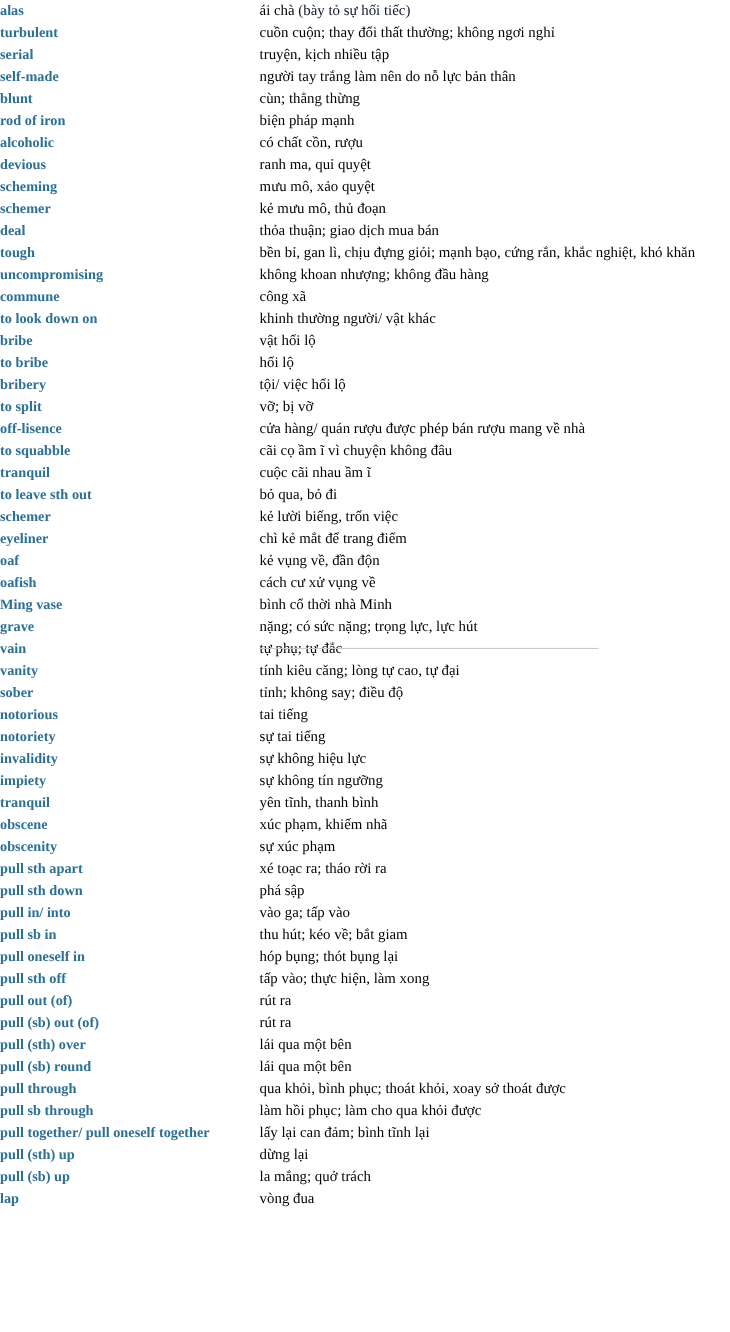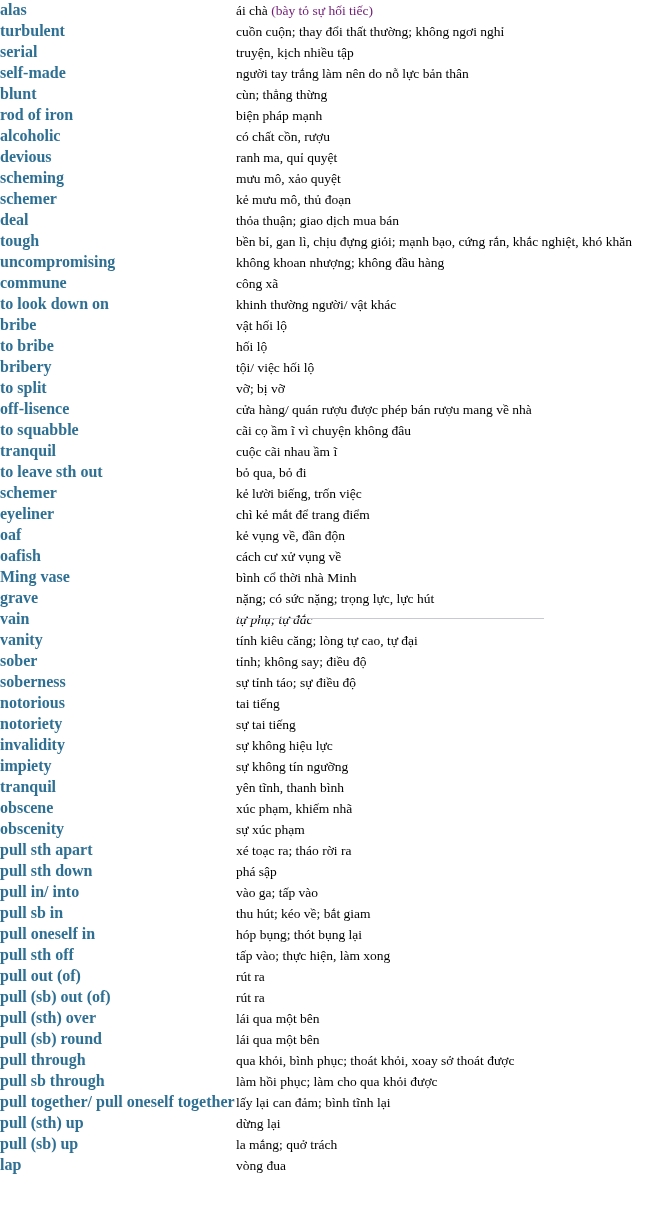--- a/index.html
+++ b/index.html
@@ -33,52 +33,51 @@
     height: 20px;
     line-height: 20px;
     white-space: nowrap;
     overflow: visible;
   }
   td.term-cell {
     width: 236px;
     padding-left: 6px;
     box-sizing: border-box;
     font-weight: bold;
-    font-size: 16px;
+    font-size: 13px;
     color: #2e6f94;
     letter-spacing: 0px;
   }
   td.definition-cell {
     width: 428px;
     box-sizing: border-box;
     font-weight: normal;
     font-size: 13.5px;
     color: #000000;
   }
   
   tr.row-artifact td.definition-cell {
     position: relative;
-    font-style: italic;
   }
   tr.row-artifact td.definition-cell::after {
     content: "";
     position: absolute;
     left: 0px;
     right: 120px;
     top: 9px;
     height: 1px;
     background: #c9c9d6;
     pointer-events: none;
   }
   
   td.term-cell.term-wide {
     overflow: visible;
   }
   span.paren-note {
-    color: #701a75;
+    color: #0f172a;
   }
 </style>
 </head>
 <body>
 
 <table id="glossary-table">
   <tbody>
       <tr>
         <td class="term-cell">alas</td>
         <td class="definition-cell"><span>ái chà </span><span class="paren-note">(bày tỏ sự hối tiếc)</span></td>
@@ -201,24 +200,20 @@
       </tr>
       <tr>
         <td class="term-cell">vanity</td>
         <td class="definition-cell">tính kiêu căng; lòng tự cao, tự đại</td>
       </tr>
       <tr>
         <td class="term-cell">sober</td>
         <td class="definition-cell">tỉnh; không say; điều độ</td>
       </tr>
       <tr>
-        <td class="term-cell">soberness</td>
-        <td class="definition-cell">sự tỉnh táo; sự điều độ</td>
-      </tr>
-      <tr>
         <td class="term-cell">notorious</td>
         <td class="definition-cell">tai tiếng</td>
       </tr>
       <tr>
         <td class="term-cell">notoriety</td>
         <td class="definition-cell">sự tai tiếng</td>
       </tr>
       <tr>
         <td class="term-cell">invalidity</td>
         <td class="definition-cell">sự không hiệu lực</td>

